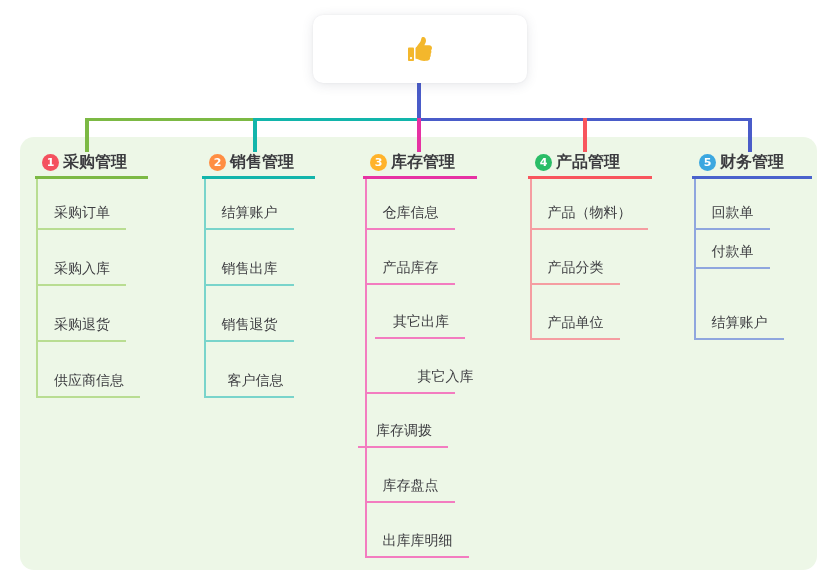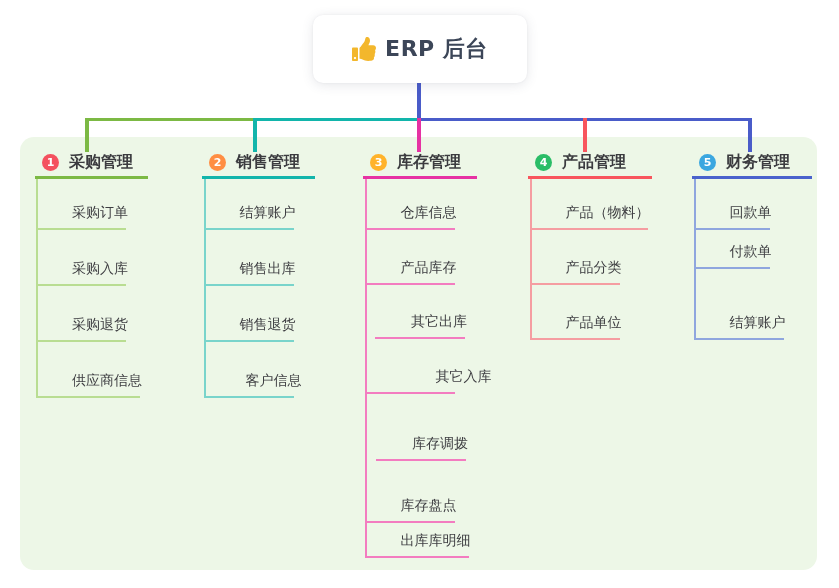--- a/index.html
+++ b/index.html
@@ -8,23 +8,23 @@
   .panel{position:absolute;left:20px;top:137px;width:797px;height:433px;border-radius:14px;}
   .root-node{position:absolute;left:313px;top:15px;width:214px;height:68px;background:#ffffff;
     border-radius:10px;box-shadow:0 2px 12px rgba(60,70,90,0.13), 0 0 2px rgba(60,70,90,0.08);
     display:flex;align-items:center;justify-content:center;gap:9px;cursor:pointer;}
   .root-label{font-size:22px;font-weight:600;letter-spacing:0.5px;}
   .seg{position:absolute;}
   .branch-header{position:absolute;box-sizing:border-box;height:29px;display:flex;align-items:center;
     padding-left:7px;padding-bottom:2px;border-bottom-style:solid;border-bottom-width:3px;cursor:pointer;}
   .badge{width:17px;height:17px;border-radius:50%;display:flex;align-items:center;justify-content:center;
     color:#ffffff;font-size:11px;font-weight:bold;flex:0 0 auto;}
-  .branch-label{margin-left:10px;font-size:16px;font-weight:600;color:#3b3b3f;white-space:nowrap;}
+  .branch-label{margin-left:4px;font-size:16px;font-weight:600;color:#3b3b3f;white-space:nowrap;}
   .child-node{position:absolute;box-sizing:border-box;height:28px;display:flex;align-items:flex-end;
-    padding-left:36px;padding-bottom:6px;border-bottom-style:solid;border-bottom-width:2px;cursor:pointer;}
+    padding-left:18px;padding-bottom:6px;border-bottom-style:solid;border-bottom-width:2px;cursor:pointer;}
   .child-label{font-size:14px;color:#3e3e42;white-space:nowrap;}
   .vline{position:absolute;width:2px;}
 </style>
 </head>
 <body>
 
 <div class="canvas">
   <div class="panel" id="panel" style="background: rgb(237, 247, 231);"></div>
   <div id="connectors">
       <div class="seg" style="left: 416.5px; top: 83px; width: 4px; height: 38px; background: rgb(74, 92, 201);"></div>
@@ -34,21 +34,20 @@
       <div class="seg" style="left: 85px; top: 117.5px; width: 3.5px; height: 34.5px; background: rgb(124, 185, 68);"></div>
       <div class="seg" style="left: 253px; top: 117.5px; width: 3.5px; height: 34.5px; background: rgb(18, 181, 171);"></div>
       <div class="seg" style="left: 417px; top: 117.5px; width: 3.5px; height: 34.5px; background: rgb(230, 50, 163);"></div>
       <div class="seg" style="left: 583px; top: 117.5px; width: 3.5px; height: 34.5px; background: rgb(248, 85, 93);"></div>
       <div class="seg" style="left: 748px; top: 117.5px; width: 3.5px; height: 34.5px; background: rgb(74, 92, 201);"></div>
     </div>
   <div class="root-node">
     <svg width="24" height="24" viewBox="0 0 512 512" aria-hidden="true">
       <path id="thumbPath" d="M104 224H24c-13.3 0-24 10.7-24 24v240c0 13.3 10.7 24 24 24h80c13.3 0 24-10.7 24-24V248c0-13.3-10.7-24-24-24zM64 472c-13.3 0-24-10.7-24-24s10.7-24 24-24 24 10.7 24 24-10.7 24-24 24zM384 81.5c0 42.4-26 66.2-33.3 94.5h101.7c33.4 0 59.4 27.7 59.6 58.1.1 17.9-7.5 37.2-19.4 49.2l-.1.1c9.8 23.3 8.2 56-9.3 79.5 8.7 25.9-.1 57.7-16.4 74.8 4.3 17.6 2.2 32.6-6.1 44.6C440.2 511.6 389.6 512 346.8 512h-2.8c-48.3 0-87.8-17.6-119.6-31.7-16-7.1-36.8-15.9-52.7-16.2-6.5-.1-11.8-5.5-11.8-12V238.3c0-3.2 1.3-6.3 3.6-8.5 39.6-39.1 56.6-80.6 89.1-113.1 14.8-14.8 20.2-37.2 25.4-58.9C282.5 39.3 291.8 0 312 0c24 0 72 8 72 81.5z" fill="#f3b72c"></path>
     </svg>
-    <span class="root-label" id="rootLabel" style="color: rgb(60, 70, 88);">ERP 后台</span>
   </div>
   <div id="branches">
       <div class="branch-header" style="left: 35px; top: 150px; width: 113px; border-bottom-color: rgb(124, 185, 68);">
         <div class="badge" style="background: rgb(244, 81, 95); color: rgb(255, 255, 255);">1</div>
         <span class="branch-label">采购管理</span>
       </div>
       <div class="vline" style="left: 36px; top: 179px; height: 219px; background: rgb(185, 221, 146);"></div>
       <div class="child-node" style="left: 36px; top: 202px; width: 90px; border-bottom-color: rgb(185, 221, 146);">
         <span class="child-label" style="color: rgb(62, 62, 66);">采购订单</span>
       </div>
@@ -88,24 +87,24 @@
       </div>
       <div class="child-node" style="left: 364.5px; top: 256.6px; width: 90px; border-bottom-color: rgb(243, 124, 192);">
         <span class="child-label" style="color: rgb(62, 62, 66); margin-top: 36px;">产品库存</span>
       </div>
       <div class="child-node" style="left: 375px; top: 311.2px; width: 90px; border-bottom-color: rgb(243, 124, 192);">
         <span class="child-label" style="color: rgb(62, 62, 66);">其它出库</span>
       </div>
       <div class="child-node" style="left: 364.5px; top: 365.8px; width: 90px; border-bottom-color: rgb(243, 124, 192);">
         <span class="child-label" style="color: rgb(62, 62, 66); margin-left: 35px;">其它入库</span>
       </div>
-      <div class="child-node" style="left: 376px; top: 420.4px; width: 90px; border-bottom-color: rgb(243, 124, 192); margin-top: 13px;">
+      <div class="child-node" style="left: 358px; top: 420.4px; width: 90px; border-bottom-color: rgb(243, 124, 192);">
         <span class="child-label" style="color: rgb(62, 62, 66);">库存调拨</span>
       </div>
-      <div class="child-node" style="left: 364.5px; top: 475px; width: 90px; border-bottom-color: rgb(243, 124, 192); margin-top: 20px;">
+      <div class="child-node" style="left: 364.5px; top: 475px; width: 90px; border-bottom-color: rgb(243, 124, 192);">
         <span class="child-label" style="color: rgb(62, 62, 66);">库存盘点</span>
       </div>
       <div class="child-node" style="left: 364.5px; top: 529.6px; width: 104px; border-bottom-color: rgb(243, 124, 192);">
         <span class="child-label" style="color: rgb(62, 62, 66);">出库库明细</span>
       </div>
       <div class="branch-header" style="left: 528px; top: 150px; width: 124px; border-bottom-color: rgb(248, 85, 93);">
         <div class="badge" style="background: rgb(42, 189, 103); color: rgb(255, 255, 255);">4</div>
         <span class="branch-label">产品管理</span>
       </div>
       <div class="vline" style="left: 529.5px; top: 179px; height: 161px; background: rgb(245, 157, 161);"></div>

